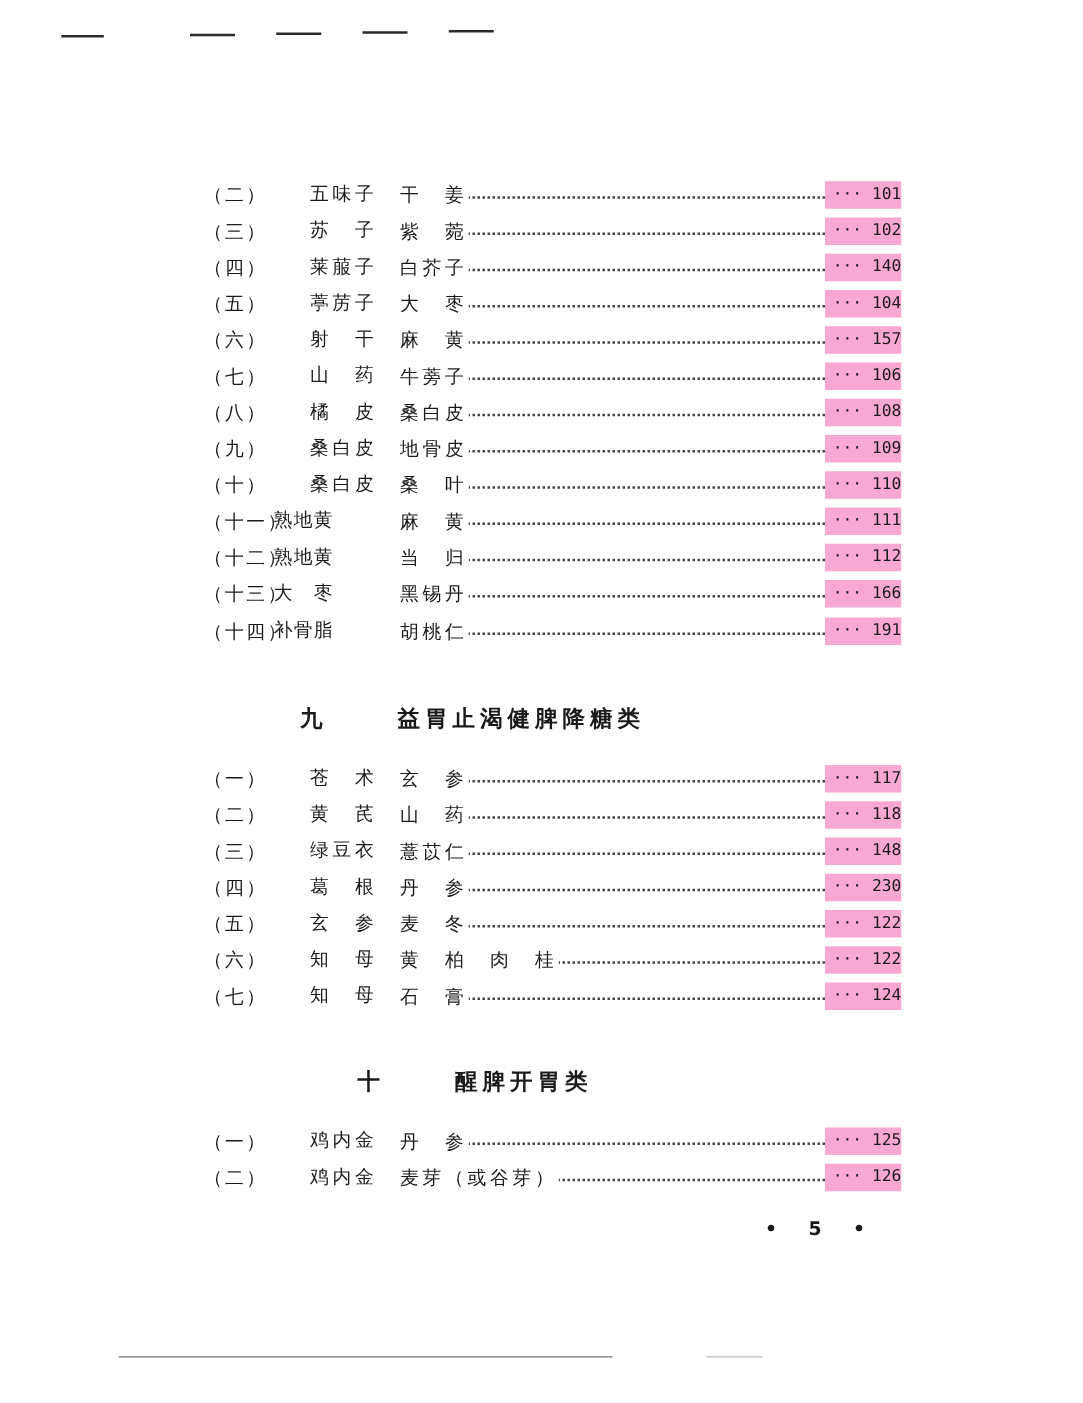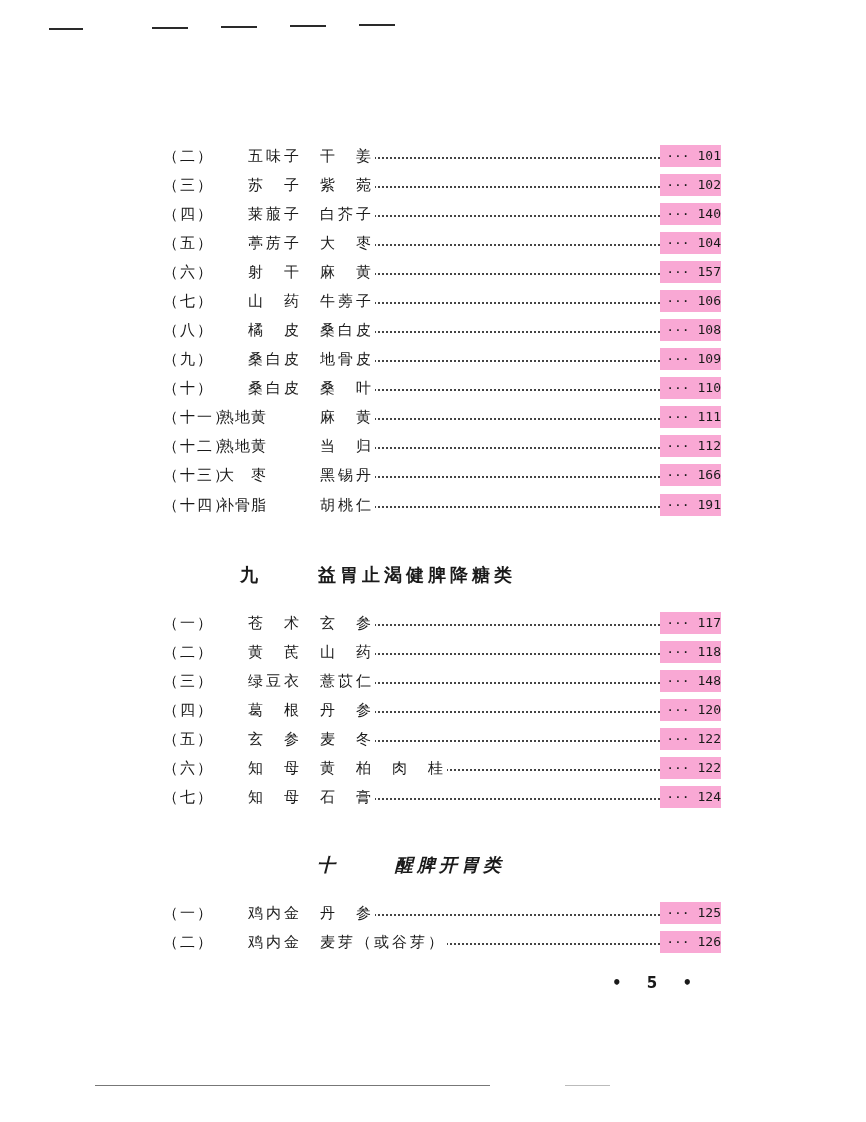--- a/index.html
+++ b/index.html
@@ -147,21 +147,21 @@
       <span class="n1">绿豆衣</span>
       <span class="leader"></span>
       <span class="n2">薏苡仁</span>
       <span class="pg">148</span>
     </div>
   <div class="row" style="top:87px;">
       <span class="num">（四）</span>
       <span class="n1">葛　根</span>
       <span class="leader"></span>
       <span class="n2">丹　参</span>
-      <span class="pg">120</span>
+      <span class="pg">230</span>
     </div>
   <div class="row" style="top:116px;">
       <span class="num">（五）</span>
       <span class="n1">玄　参</span>
       <span class="leader"></span>
       <span class="n2">麦　冬</span>
       <span class="pg">122</span>
     </div>
   <div class="row" style="top:145px;">
       <span class="num">（六）</span>
@@ -172,21 +172,21 @@
     </div>
   <div class="row" style="top:174px;">
       <span class="num">（七）</span>
       <span class="n1">知　母</span>
       <span class="leader"></span>
       <span class="n2">石　膏</span>
       <span class="pg">124</span>
     </div>
 </div>
 
-<div class="heading" style="left:317px;top:853px;font-style:italic;">
+<div class="heading" style="left:286px;top:853px;">
   <span class="hn">十</span><span>醒脾开胃类</span>
 </div>
 
 <div class="toc" style="top:902px;">
   <div class="row" style="top:0px;">
       <span class="num">（一）</span>
       <span class="n1">鸡内金</span>
       <span class="leader"></span>
       <span class="n2">丹　参</span>
       <span class="pg">125</span>

